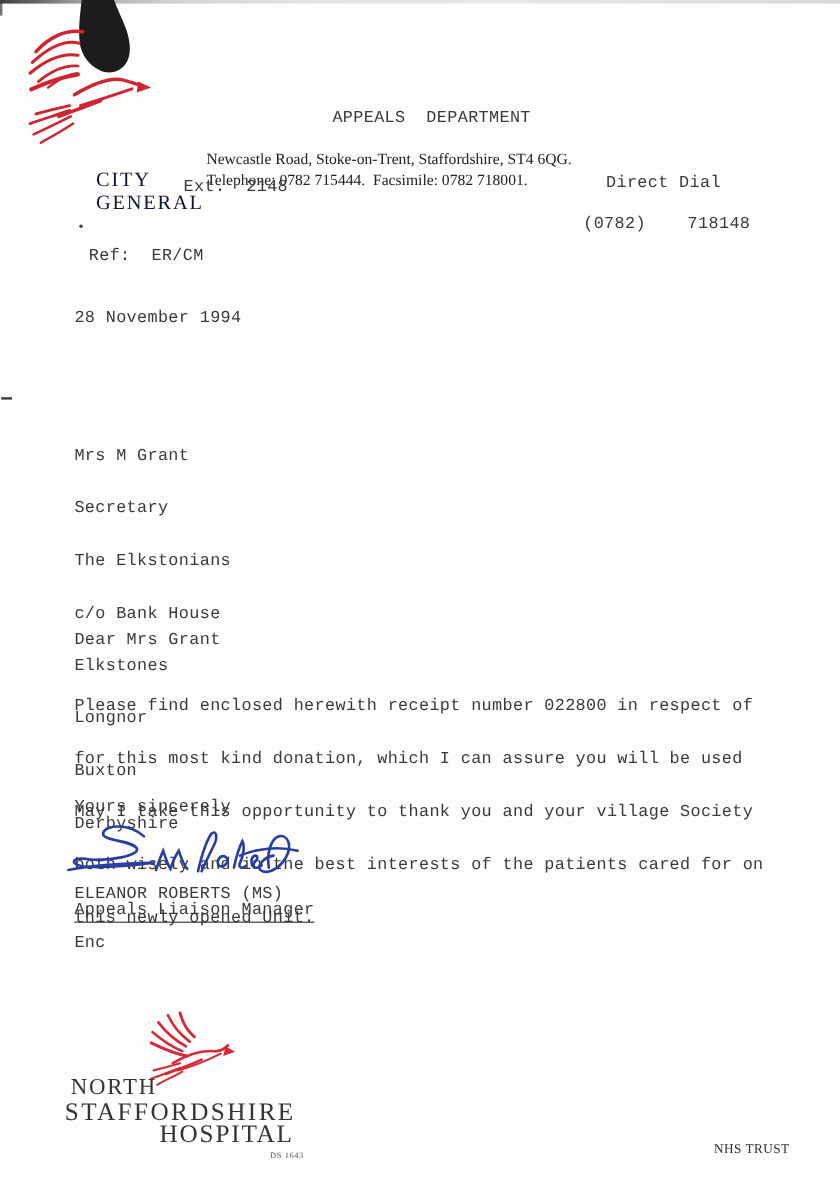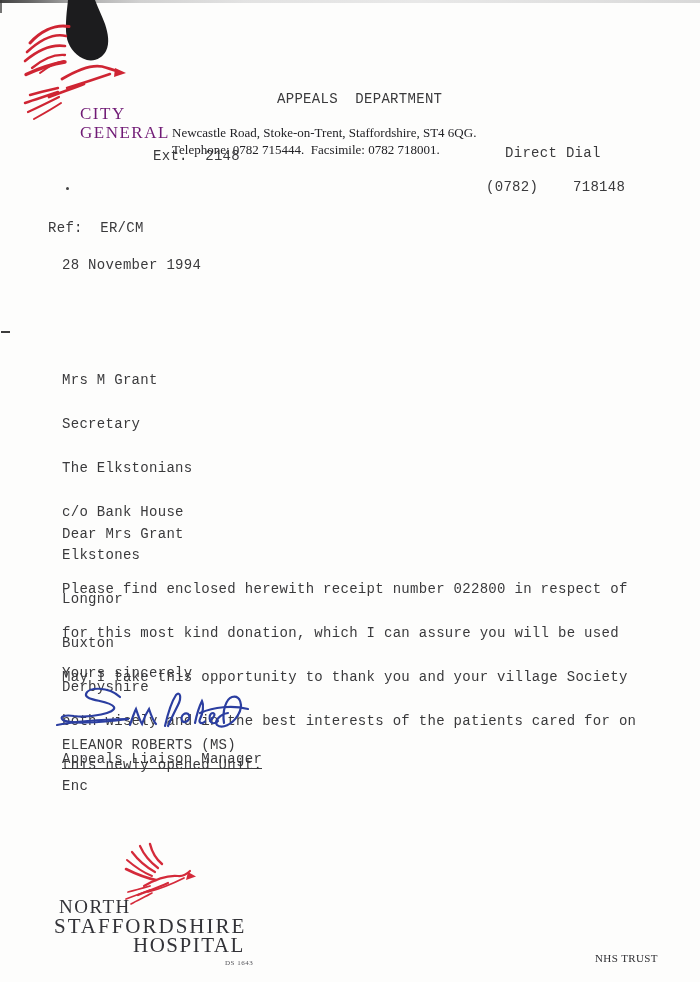--- a/index.html
+++ b/index.html
@@ -9,21 +9,21 @@
     font-family:"Liberation Mono", monospace;color:#3a3a3c;
   }
   .abs{position:absolute;}
   .mono{font-family:"Liberation Mono", monospace;font-size:14px;letter-spacing:0.3px;
         color:#3a3a3c;white-space:pre;line-height:14.6px;}
   .serif{font-family:"Liberation Serif", serif;color:#26262a;white-space:pre;}
   .scan-top{left:0;top:0;width:700px;height:3px;
     background:linear-gradient(90deg,#141414 0%,#3c3c3c 4%,#8f8f8f 10%,#c6c6c6 20%,#dcdcdc 35%,#e3e3e3 60%,#d8d8d8 85%,#cfcfcf 100%);
     opacity:.8;}
   .edge-smudge{left:0;top:0;width:2px;height:13px;background:#3b3b3b;opacity:.7;}
-  .cityname{font-size:17px;letter-spacing:1.5px;color:#701a75;}
+  .cityname{font-size:17px;letter-spacing:1.5px;color:#0f172a;margin-top:36px;}
   .addr{font-size:13px;color:#222226;}
   .stray-dot{width:3px;height:3px;border-radius:50%;background:#444;}
   .margin-dash{width:9px;height:2px;background:#3c3c3c;}
   .sig-title{border-bottom:1.5px solid #3a3a3c;padding-bottom:1px;}
   .footer-line{font-family:"Liberation Serif", serif;color:#333338;line-height:20px;}
   .ds-code{font-family:"Liberation Serif", serif;font-size:7px;color:#55555a;letter-spacing:0.5px;}
   .nhs{font-family:"Liberation Serif", serif;font-size:11px;color:#2f2f33;letter-spacing:0.4px;}
 </style>
 </head>
 <body>
@@ -59,21 +59,21 @@
   <div class="abs serif cityname" style="left:80px;top:123px;">GENERAL</div>
   <div class="abs serif addr" style="left:172px;top:125px;">Newcastle Road, Stoke-on-Trent, Staffordshire, ST4 6QG.</div>
   <div class="abs serif addr" style="left:172px;top:142px;">Telephone: 0782 715444.  Facsimile: 0782 718001.</div>
   <div class="abs mono" style="left:153px;top:149px;">Ext.  2148</div>
   <div class="abs mono" style="left:505px;top:146px;">Direct Dial</div>
   <div class="abs mono" style="left:486px;top:180px;">(0782)    718148</div>
 
   <div class="abs stray-dot" style="left:66px;top:187px;"></div>
   <div class="abs margin-dash" style="left:1px;top:331px;"></div>
 
-  <div class="abs mono" style="left:48px;top:207px;margin-top:14px;">Ref:  ER/CM</div>
+  <div class="abs mono" style="left:74px;top:207px;">Ref:  ER/CM</div>
   <div class="abs mono" style="left:62px;top:258px;">28 November 1994</div>
 
   <div class="abs mono" style="left:62px;top:344px;">
     <div>Mrs M Grant</div>
     <div>Secretary</div>
     <div>The Elkstonians</div>
     <div>c/o Bank House</div>
     <div>Elkstones</div>
     <div>Longnor</div>
     <div>Buxton</div>

